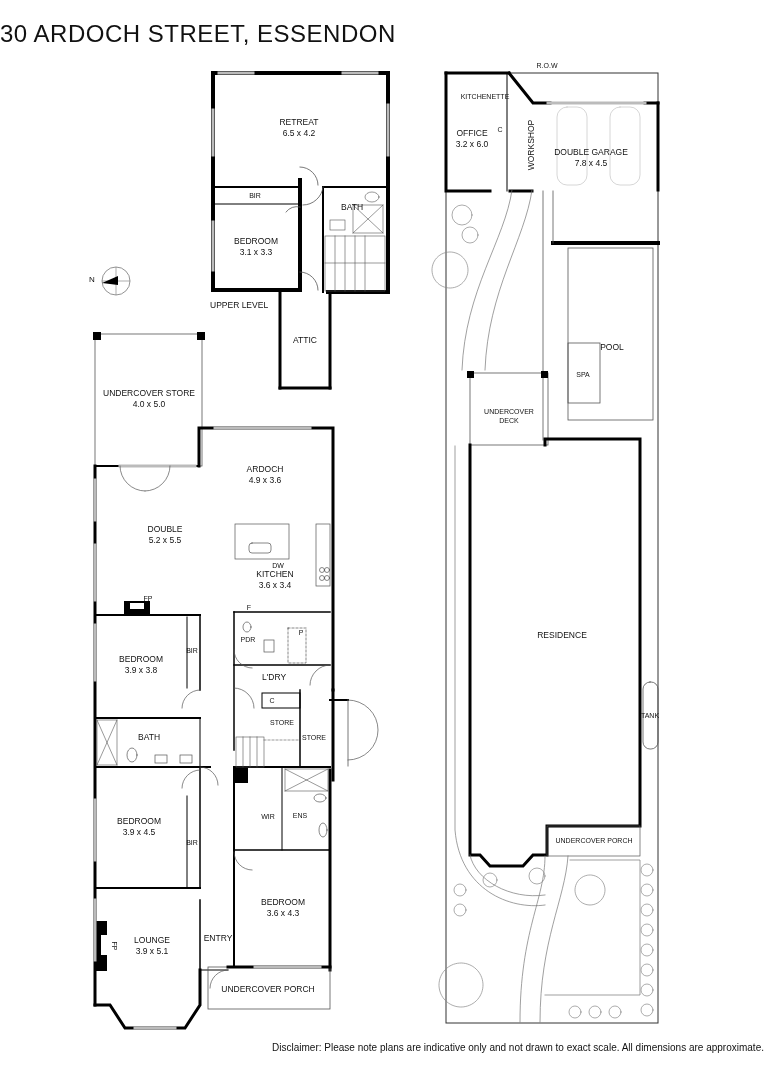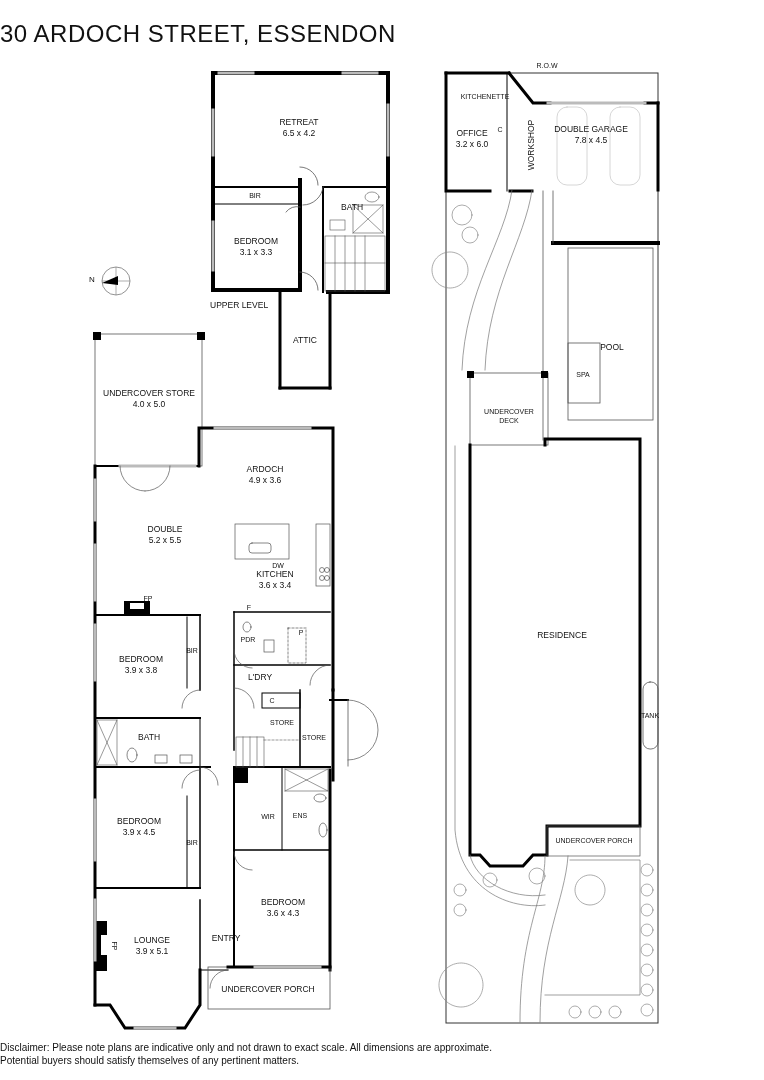--- a/index.html
+++ b/index.html
@@ -4,21 +4,21 @@
 <style>
   html, body { margin:0; padding:0; background:#ffffff; }
   body { width:764px; height:1080px; position:relative; overflow:hidden; font-family:"Liberation Sans", sans-serif; color:#111; }
   .title { position:absolute; left:0; top:20px; width:764px; font-size:24px; letter-spacing:0.5px; }
   svg.plan { position:absolute; left:0; top:0; }
   .lbl { position:absolute; text-align:center; font-size:8.5px; line-height:11px; white-space:nowrap; transform:translate(-50%,-50%); }
   .lbl.sm { font-size:7px; line-height:9px; }
   .lbl.left { transform:translate(0,-50%); text-align:left; }
   .lbl.vert { transform:translate(-50%,-50%) rotate(-90deg); }
   .lbl.vert90 { transform:translate(-50%,-50%) rotate(90deg); }
-  .disclaimer { position:absolute; left:0; top:1041px; width:764px; text-align:left; font-size:10px; line-height:13px; }
+  .disclaimer { position:absolute; left:0; top:1041px; width:764px; text-align:right; font-size:10px; line-height:13px; }
   .compass-n { position:absolute; left:89px; top:275px; font-size:8px; }
 </style>
 </head>
 <body>
 
 <div class="title">30 ARDOCH STREET, ESSENDON</div>
 
 <svg class="plan" width="764" height="1080" viewBox="0 0 764 1080">
   <g fill="none" stroke="#000" stroke-linecap="square">
 
@@ -259,44 +259,43 @@
 <div class="lbl" style="left:265px;top:475px"><span>ARDOCH</span><br><span>4.9 x 3.6</span></div>
 <div class="lbl" style="left:165px;top:535px"><span>DOUBLE</span><br><span>5.2 x 5.5</span></div>
 <div class="lbl" style="left:275px;top:580px"><span>KITCHEN</span><br><span>3.6 x 3.4</span></div>
 <div class="lbl sm" style="left:278px;top:565px">DW</div>
 <div class="lbl sm" style="left:148px;top:598px">FP</div>
 <div class="lbl sm" style="left:249px;top:607px">F</div>
 <div class="lbl sm" style="left:301px;top:632px">P</div>
 <div class="lbl sm" style="left:248px;top:639px">PDR</div>
 <div class="lbl" style="left:141px;top:665px"><span>BEDROOM</span><br><span>3.9 x 3.8</span></div>
 <div class="lbl sm" style="left:192px;top:650px">BIR</div>
-<div class="lbl" style="left:260px;top:677px">L'DRY</div>
+<div class="lbl" style="left:274px;top:677px">L'DRY</div>
 <div class="lbl sm" style="left:272px;top:700px">C</div>
 <div class="lbl sm" style="left:282px;top:722px">STORE</div>
 <div class="lbl sm" style="left:314px;top:737px">STORE</div>
 <div class="lbl" style="left:149px;top:737px">BATH</div>
 <div class="lbl" style="left:139px;top:827px"><span>BEDROOM</span><br><span>3.9 x 4.5</span></div>
 <div class="lbl sm" style="left:192px;top:842px">BIR</div>
 <div class="lbl sm" style="left:268px;top:816px">WIR</div>
 <div class="lbl sm" style="left:300px;top:815px">ENS</div>
 <div class="lbl" style="left:283px;top:908px"><span>BEDROOM</span><br><span>3.6 x 4.3</span></div>
 <div class="lbl" style="left:152px;top:946px"><span>LOUNGE</span><br><span>3.9 x 5.1</span></div>
 <div class="lbl sm vert90" style="left:114px;top:946px">FP</div>
-<div class="lbl" style="left:226px;top:938px">ENTRY</div>
+<div class="lbl" style="left:218px;top:938px">ENTRY</div>
 <div class="lbl" style="left:268px;top:989px">UNDERCOVER PORCH</div>
 
 <div class="lbl sm" style="left:547px;top:65px">R.O.W</div>
 <div class="lbl sm" style="left:485px;top:96px">KITCHENETTE</div>
 <div class="lbl" style="left:472px;top:139px"><span>OFFICE</span><br><span>3.2 x 6.0</span></div>
 <div class="lbl sm" style="left:500px;top:129px">C</div>
 <div class="lbl vert" style="left:531px;top:145px">WORKSHOP</div>
-<div class="lbl" style="left:591px;top:135px"><span>DOUBLE GARAGE</span><br><span>7.8 x 4.5</span></div>
+<div class="lbl" style="left:591px;top:158px"><span>DOUBLE GARAGE</span><br><span>7.8 x 4.5</span></div>
 <div class="lbl" style="left:612px;top:347px">POOL</div>
 <div class="lbl sm" style="left:583px;top:374px">SPA</div>
 <div class="lbl sm" style="left:509px;top:416px"><span>UNDERCOVER</span><br><span>DECK</span></div>
 <div class="lbl" style="left:562px;top:635px">RESIDENCE</div>
 <div class="lbl sm" style="left:650px;top:715px">TANK</div>
 <div class="lbl sm" style="left:594px;top:840px">UNDERCOVER PORCH</div>
 
 <div class="disclaimer">
   <div>Disclaimer: Please note plans are indicative only and not drawn to exact scale. All dimensions are approximate.</div>
-  <div>Potential buyers should satisfy themselves of any pertinent matters.</div>
 </div>
 
 </body></html>

